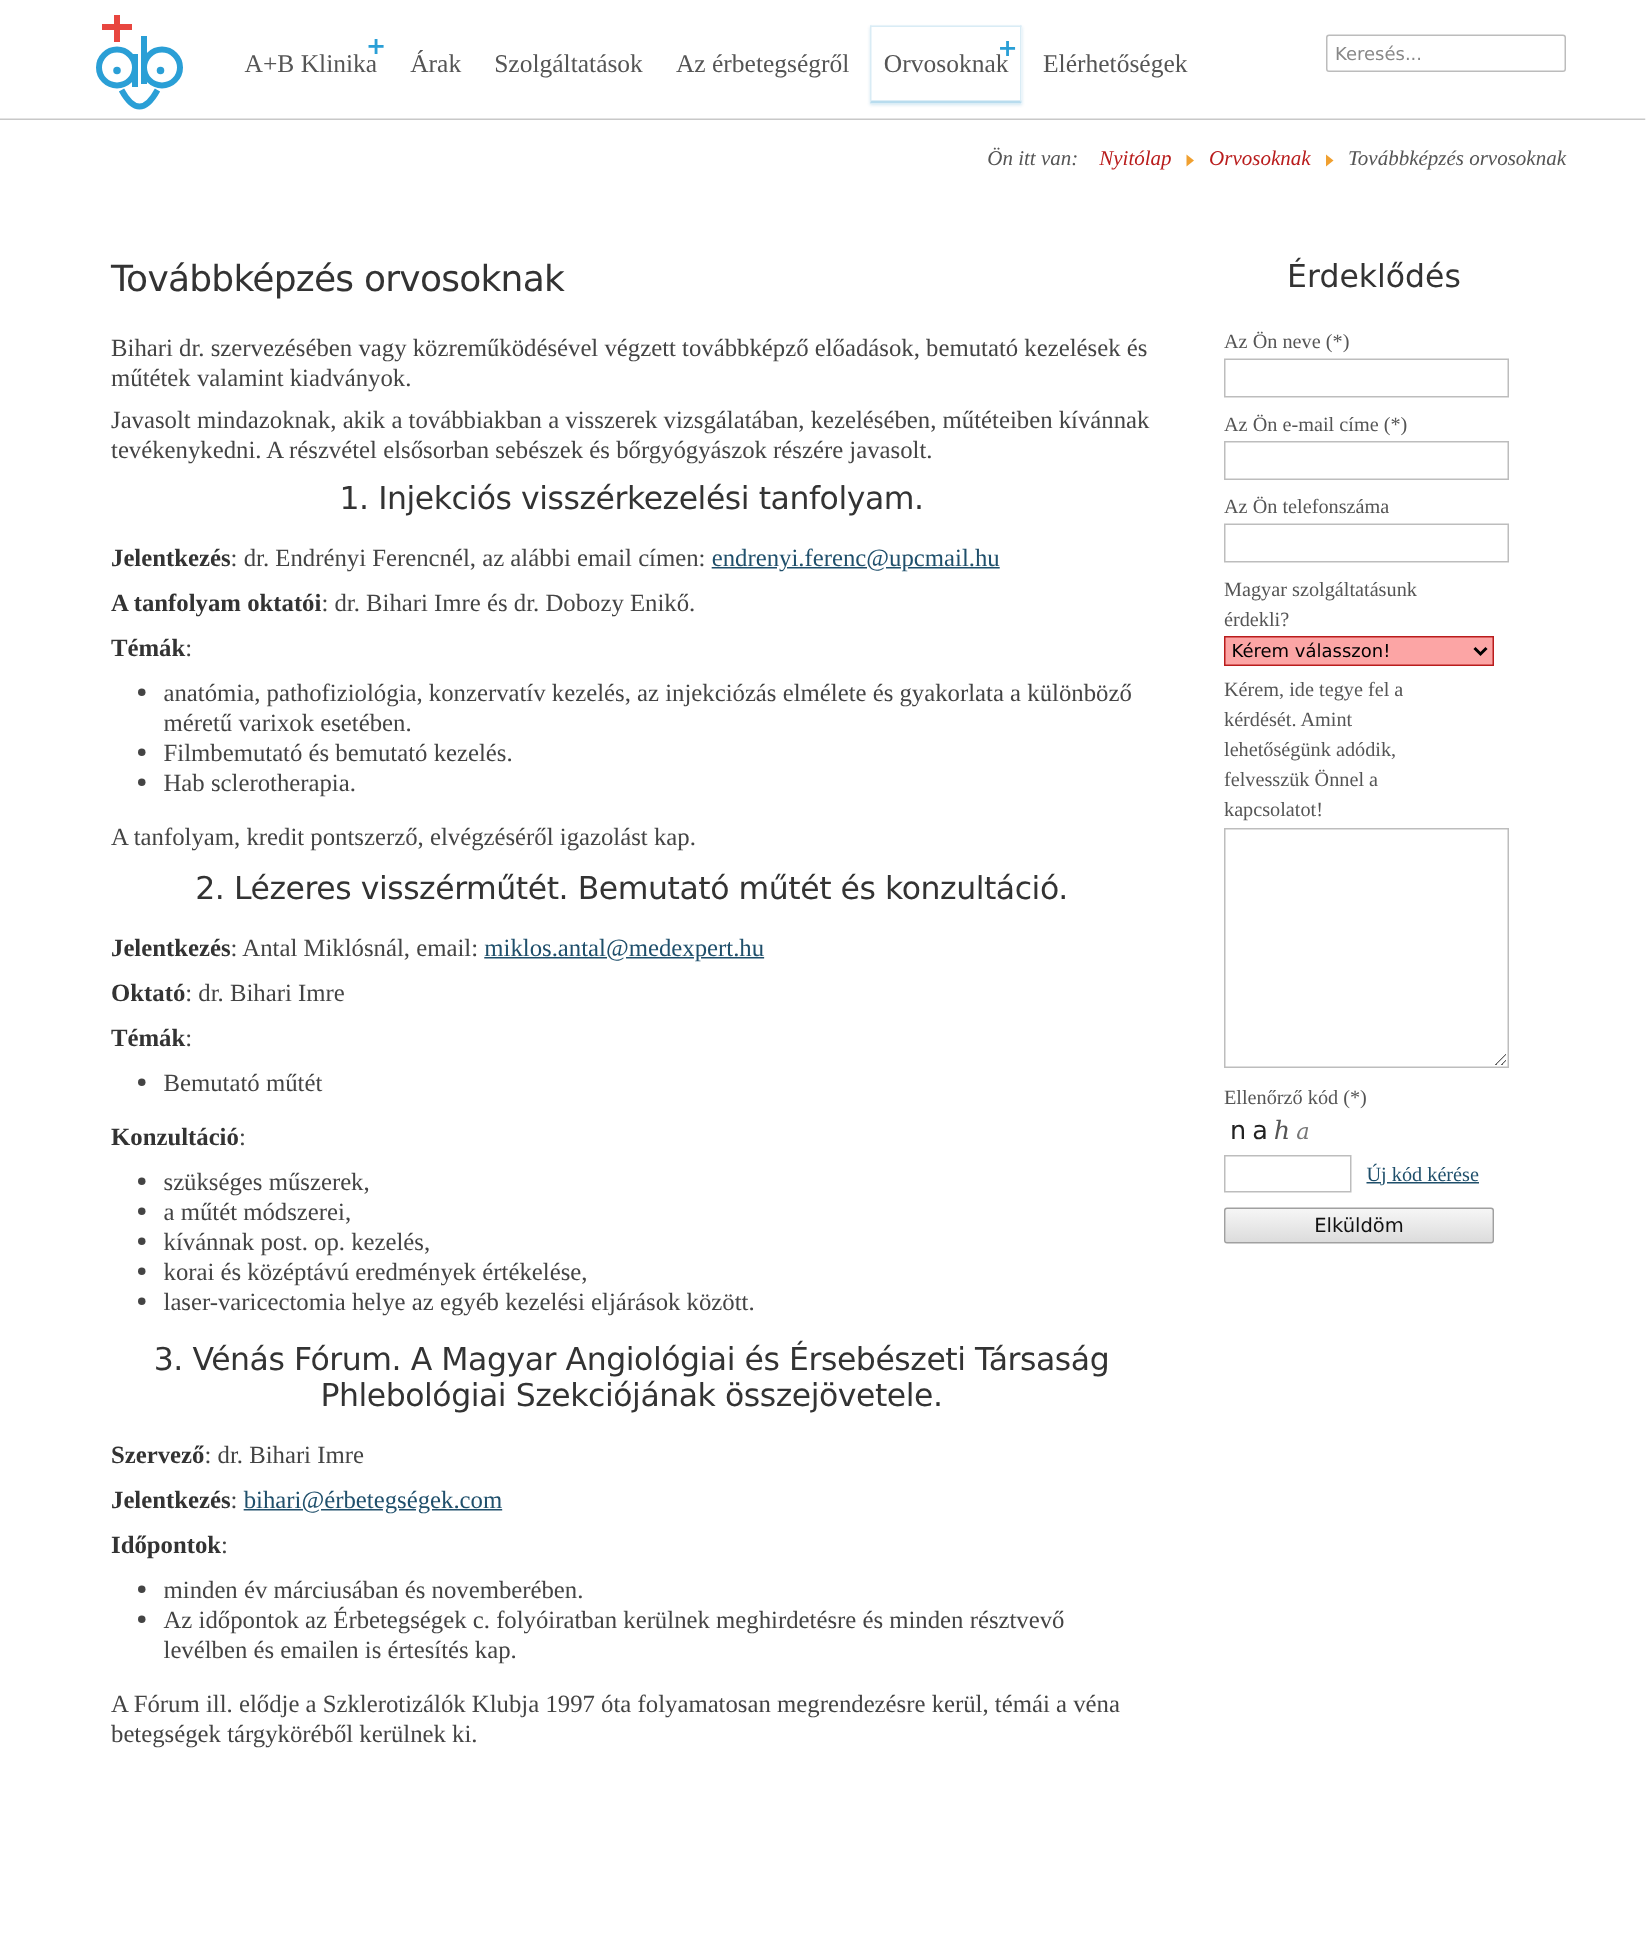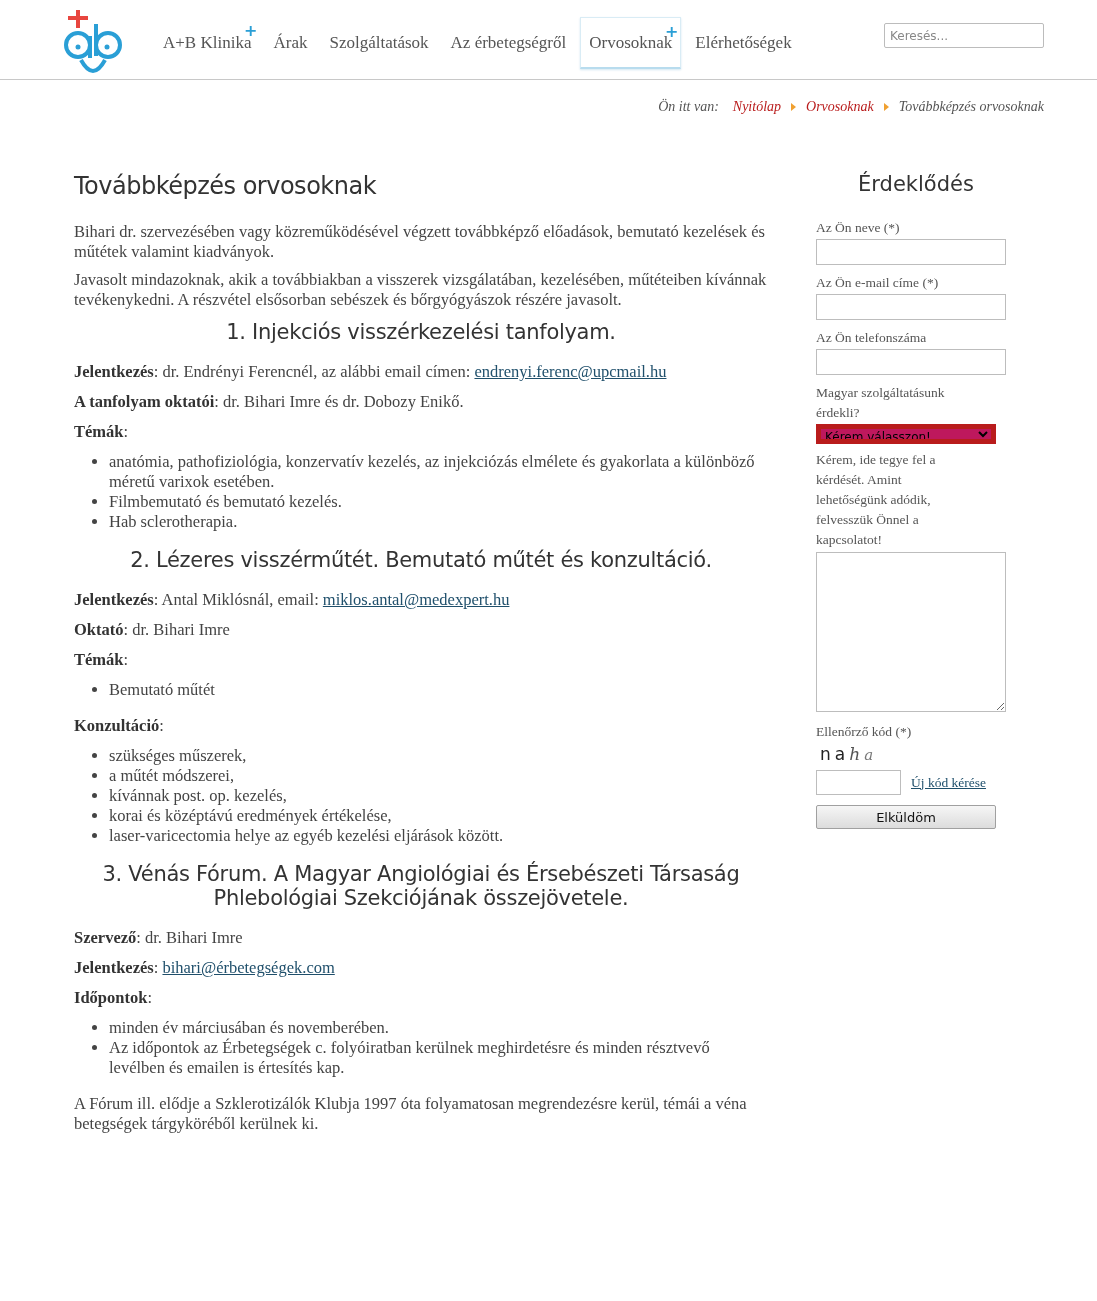--- a/index.html
+++ b/index.html
@@ -79,21 +79,21 @@
   .side label {
     display: block; font-family: "Liberation Serif", serif; font-size: 13.5px; color: #555;
     line-height: 20px; margin: 0 0 1px 0;
   }
   .side input.txt {
     display: block; width: 190px; height: 26px; border: 1px solid #bdbdbd; margin: 0 0 8px 0;
     background: #fff;
   }
   .side select {
     display: block; width: 180px; height: 20px; font-family: "DejaVu Sans", sans-serif; font-size: 12px;
-    border: 5px solid #b91c1c; margin: 0 0 6px 0; background: #be185d; color: #000;
+    border: 1px solid #b91c1c; margin: 0 0 6px 0; background: #fca5a5; color: #000;
   }
   .side textarea {
     display: block; width: 190px; height: 160px; border: 1px solid #bdbdbd; margin: 2px 0 10px 0; resize: both;
   }
   .captcha {
     font-family: "DejaVu Sans", sans-serif; font-size: 17px; color: #222;
     letter-spacing: 4px; margin: 2px 0 4px 4px; height: 22px;
   }
   .captcha .c3 { font-style: italic; font-family: "DejaVu Serif", serif; color: #555; }
   .captcha .c4 { font-style: italic; font-family: "DejaVu Serif", serif; color: #777; font-size: 15px; }
@@ -173,20 +173,21 @@
     <b>A tanfolyam oktatói</b><span>: dr. Bihari Imre és dr. Dobozy Enikő.</span>
   </p>
   <p class="field">
     <b>Témák</b><span>:</span>
   </p>
   <ul class="bul">
     <li>anatómia, pathofiziológia, konzervatív kezelés, az injekciózás elmélete és gyakorlata a különböző méretű varixok esetében.</li>
     <li>Filmbemutató és bemutató kezelés.</li>
     <li>Hab sclerotherapia.</li>
   </ul>
+  <p style="margin-bottom:12px;">A tanfolyam, kredit pontszerző, elvégzéséről igazolást kap.</p>
 
   <h2 class="section" style="padding:0 40px;">2. Lézeres visszérműtét. Bemutató műtét és konzultáció.</h2>
   <p class="field">
     <b>Jelentkezés</b><span>: Antal Miklósnál, email: </span><a>miklos.antal@medexpert.hu</a>
   </p>
   <p class="field">
     <b>Oktató</b><span>: dr. Bihari Imre</span>
   </p>
   <p class="field">
     <b>Témák</b><span>:</span>

